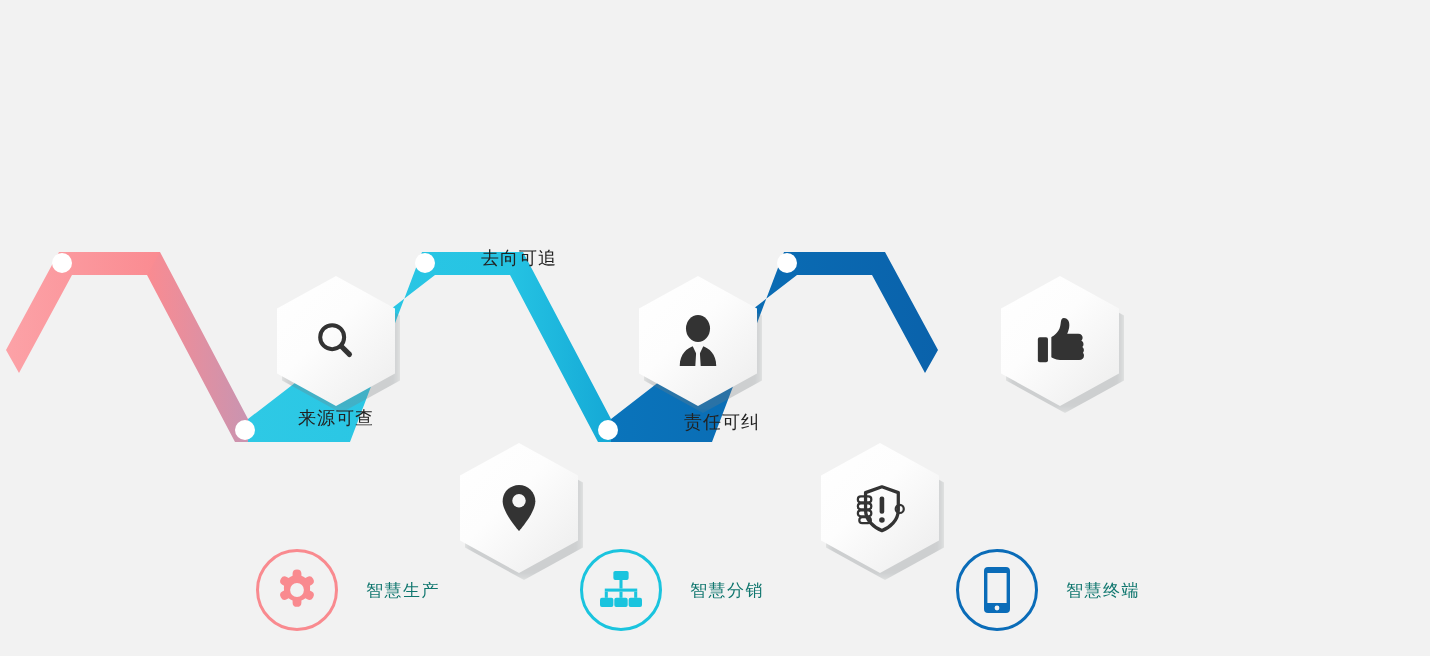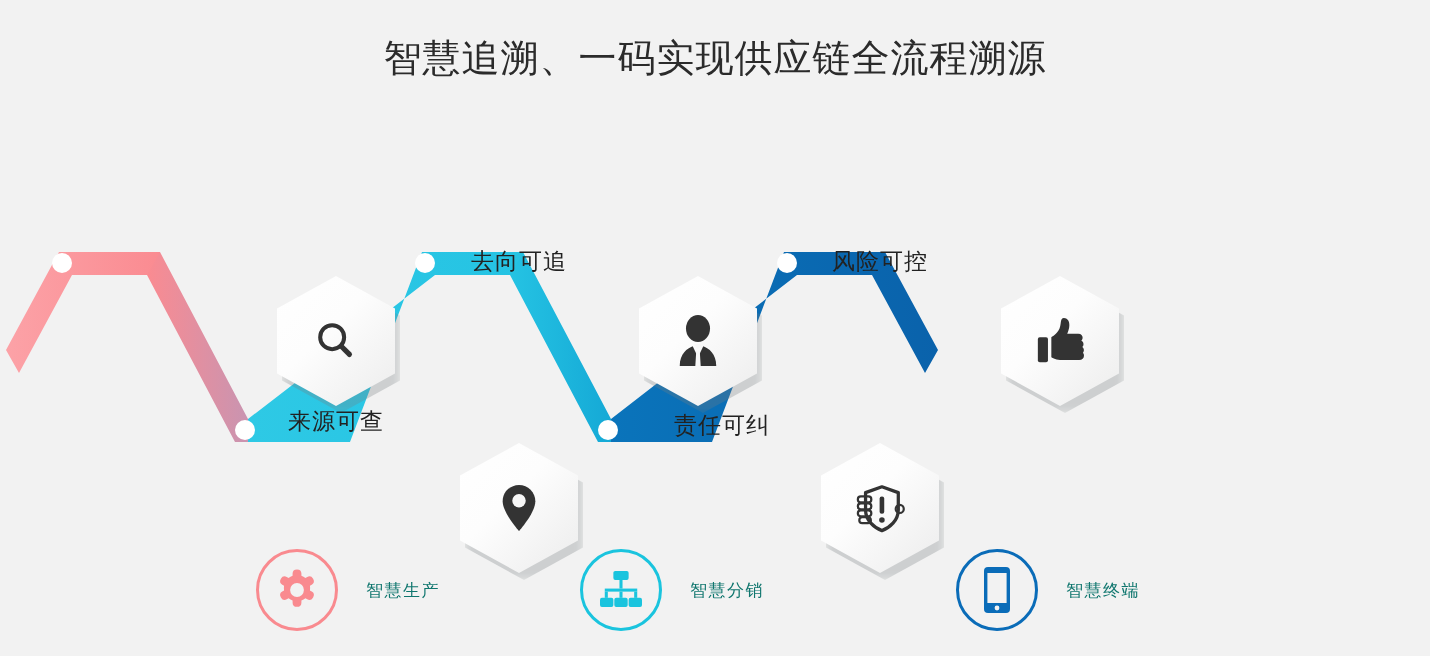--- a/index.html
+++ b/index.html
@@ -86,21 +86,21 @@
     position: relative;
     z-index: 2;
     fill: #333333;
     stroke: none;
   }
 
   .node-label {
     position: absolute;
     width: 220px;
     text-align: center;
-    font-size: 23px;
+    font-size: 18px;
     color: #222222;
     letter-spacing: 1px;
     white-space: nowrap;
   }
 
   
   .footer-row {
     position: absolute;
     left: 0;
     top: 520px;
@@ -130,21 +130,20 @@
     color: #0f766e;
     letter-spacing: 1.5px;
     margin-left: 28px;
     white-space: nowrap;
   }
 </style>
 </head>
 <body>
 
 <div class="header">
-  <h1 class="main-title">智慧追溯、一码实现供应链全流程溯源</h1>
 </div>
 
 <div class="flow-wrap">
 
   <svg class="flow-svg" width="1430" height="250" viewBox="0 0 1430 250">
     <defs>
       <linearGradient id="gradSeg1" x1="0" y1="0" x2="1" y2="0">
         <stop offset="0%" stop-color="#fca2a7"></stop>
         <stop offset="100%" stop-color="#fa8b91"></stop>
       </linearGradient>
@@ -228,21 +227,20 @@
         <rect x="27.6" y="15" width="4.8" height="18" rx="2.2" fill="#333333"></rect>
         <circle cx="30" cy="39.5" r="2.9" fill="#333333"></circle>
         <rect x="5" y="15" width="14" height="6.2" rx="3.1" fill="none" stroke="#333333" stroke-width="2.3"></rect>
         <rect x="5" y="22.2" width="14" height="6.2" rx="3.1" fill="none" stroke="#333333" stroke-width="2.3"></rect>
         <rect x="5" y="29.4" width="14" height="6.2" rx="3.1" fill="none" stroke="#333333" stroke-width="2.3"></rect>
         <rect x="6.5" y="36.6" width="12" height="6.2" rx="3.1" fill="none" stroke="#333333" stroke-width="2.3"></rect>
         <circle cx="48.5" cy="28" r="4.2" fill="none" stroke="#333333" stroke-width="2.3"></circle>
       </svg>
     </div>
   </div>
-  <div class="node-label" style="left:770px; top:18px;">风险可控</div>
 
   <div class="hex-node" style="left:1001px; top:48px;">
     <div class="hex-shadow"></div>
     <div class="hex-shape">
       <svg class="hex-icon" width="52" height="52" viewBox="0 0 54 54">
         <rect x="4" y="23" width="10.5" height="26" rx="2" fill="#333333"></rect>
         <path d="M18 23 C18 23 24 20 26.5 14 C28.5 9 27 3 31 3 C35.5 3 37.5 7.5 36.5 13 C35.9 16.4 34.5 19.5 34.5 19.5
                  L46 19.5 C49 19.5 50.5 21.5 50.5 23.5 C50.5 25.5 49 26.8 49 26.8
                  C50.6 27.4 51.4 28.8 51.4 30.3 C51.4 32 50.2 33.2 50.2 33.2
                  C51.4 34 51.8 35.2 51.8 36.5 C51.8 38 50.8 39.2 50.8 39.2

